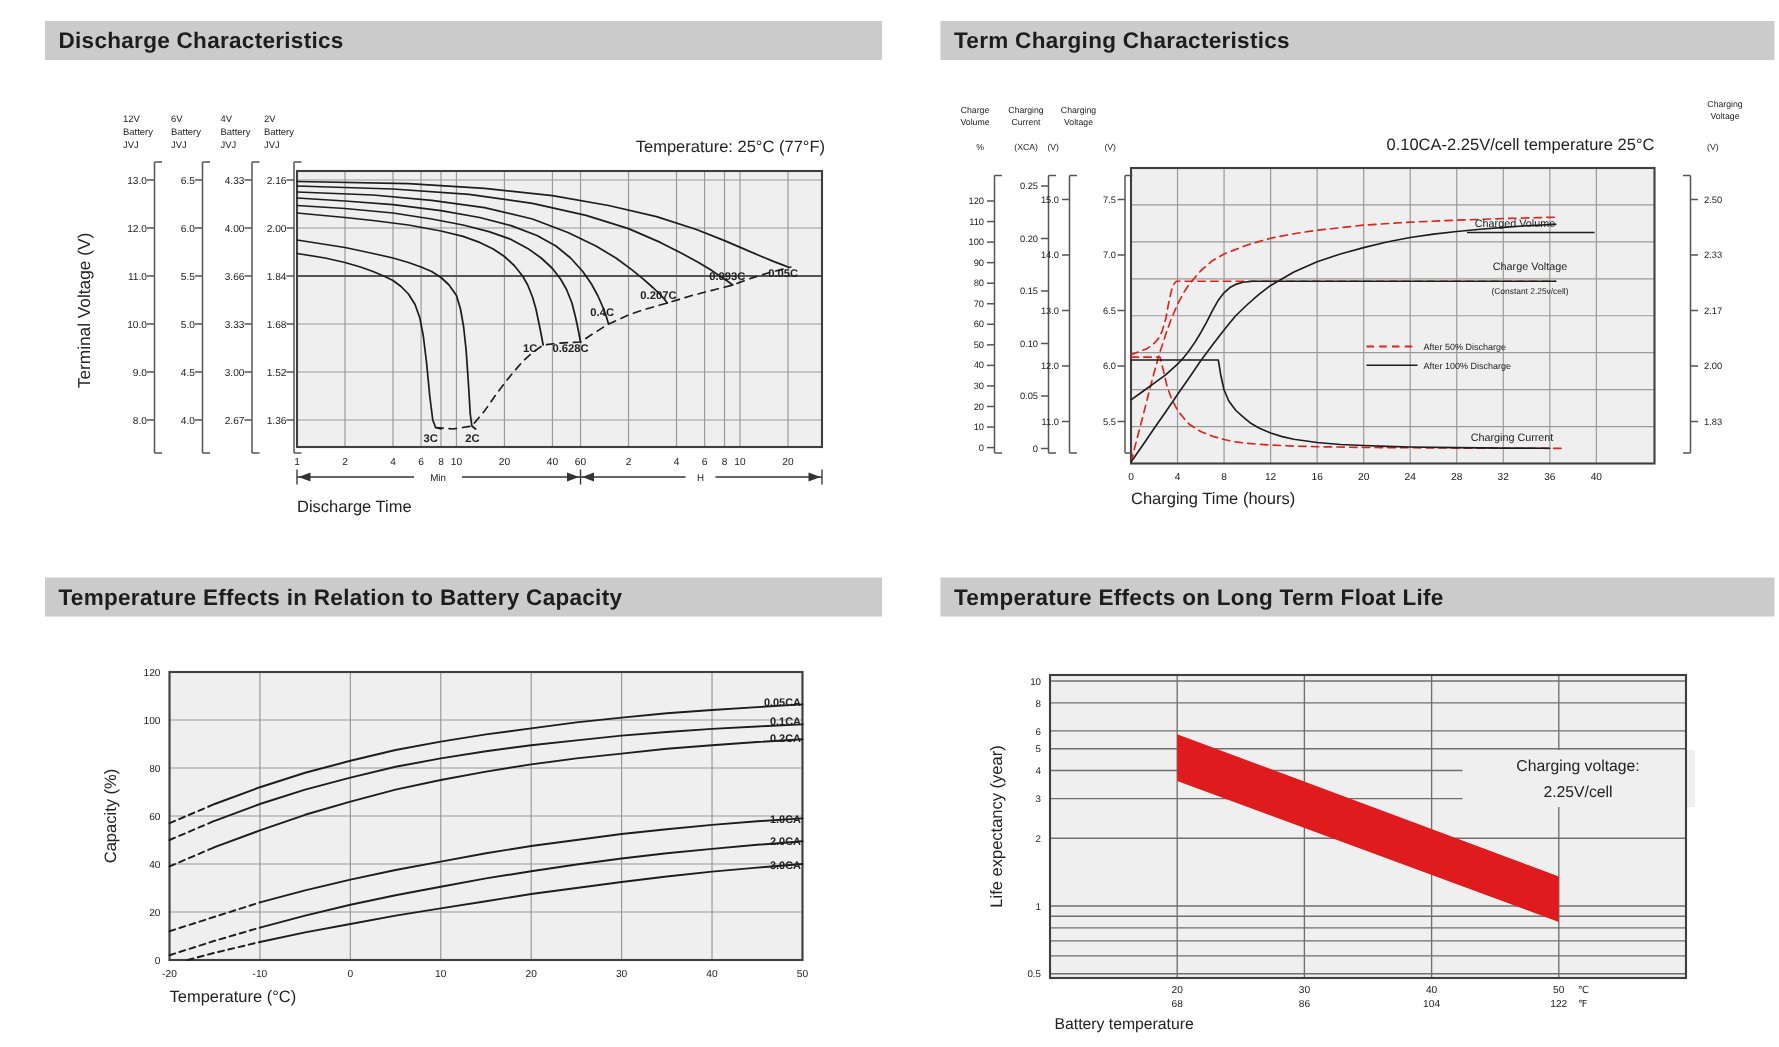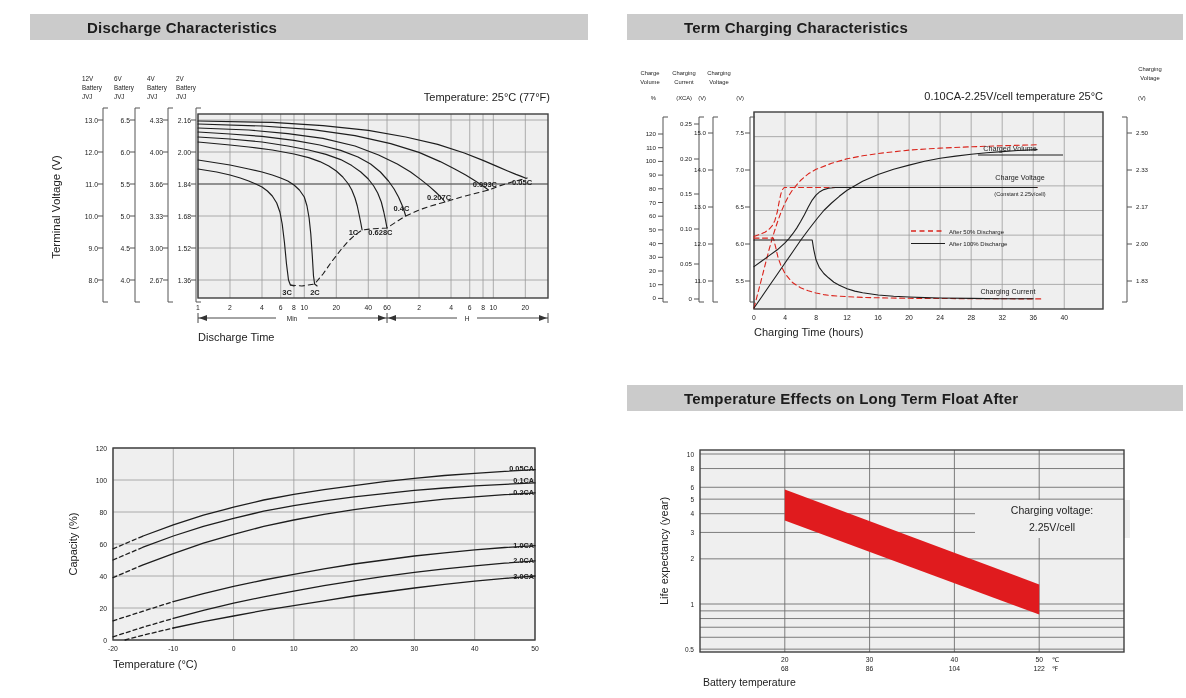--- a/index.html
+++ b/index.html
@@ -1,36 +1,39 @@
 <!DOCTYPE html>
 <html><head>
 <meta charset="utf-8">
 <style>
   html,body{margin:0;padding:0;background:#ffffff;}
   #page{position:relative;width:1186px;height:698px;background:#ffffff;overflow:hidden;
         font-family:"Liberation Sans","DejaVu Sans",sans-serif;}
   .sec-header{position:absolute;height:26px;background:#cbcbcb;display:flex;align-items:center;
         padding-left:9px;box-sizing:border-box;}
-  .sec-header span{font-size:15px;font-weight:bold;color:#1d1d1d;letter-spacing:0.2px;margin-left:48px;}
+  .sec-header span{font-size:15px;font-weight:bold;color:#1d1d1d;letter-spacing:0.2px;}
   svg{position:absolute;overflow:visible;}
   svg text{fill:#222222;}
 </style>
 </head>
 <body>
 
 <div id="page">
 
   <div class="sec-header" style="left:30px;top:14px;width:558px;">
     <span>Discharge Characteristics</span>
   </div>
   <div class="sec-header" style="left:627px;top:14px;width:556px;">
     <span>Term Charging Characteristics</span>
   </div>
+  <div class="sec-header" style="left:30px;top:385px;width:558px;">
+    <span>Temperature Effects in Relation to Battery Capacity</span>
+  </div>
   <div class="sec-header" style="left:627px;top:385px;width:556px;">
-    <span>Temperature Effects on Long Term Float After</span>
+    <span>Temperature Effects on Long Term Float Life</span>
   </div>
 
   <svg id="svg-discharge" style="left:30px;top:44px;" width="570" height="310" viewBox="30 44 570 310">
       <rect x="198" y="114" width="350" height="184" fill="#efefef"></rect>
       <g stroke="#9a9a9a" stroke-width="0.8">
         <line x1="198" y1="114" x2="198" y2="298"></line>
         <line x1="229.9994885390812" y1="114" x2="229.9994885390812" y2="298"></line>
         <line x1="261.9989770781624" y1="114" x2="261.9989770781624" y2="298"></line>
         <line x1="280.71747791578133" y1="114" x2="280.71747791578133" y2="298"></line>
         <line x1="293.9984656172436" y1="114" x2="293.9984656172436" y2="298"></line>

